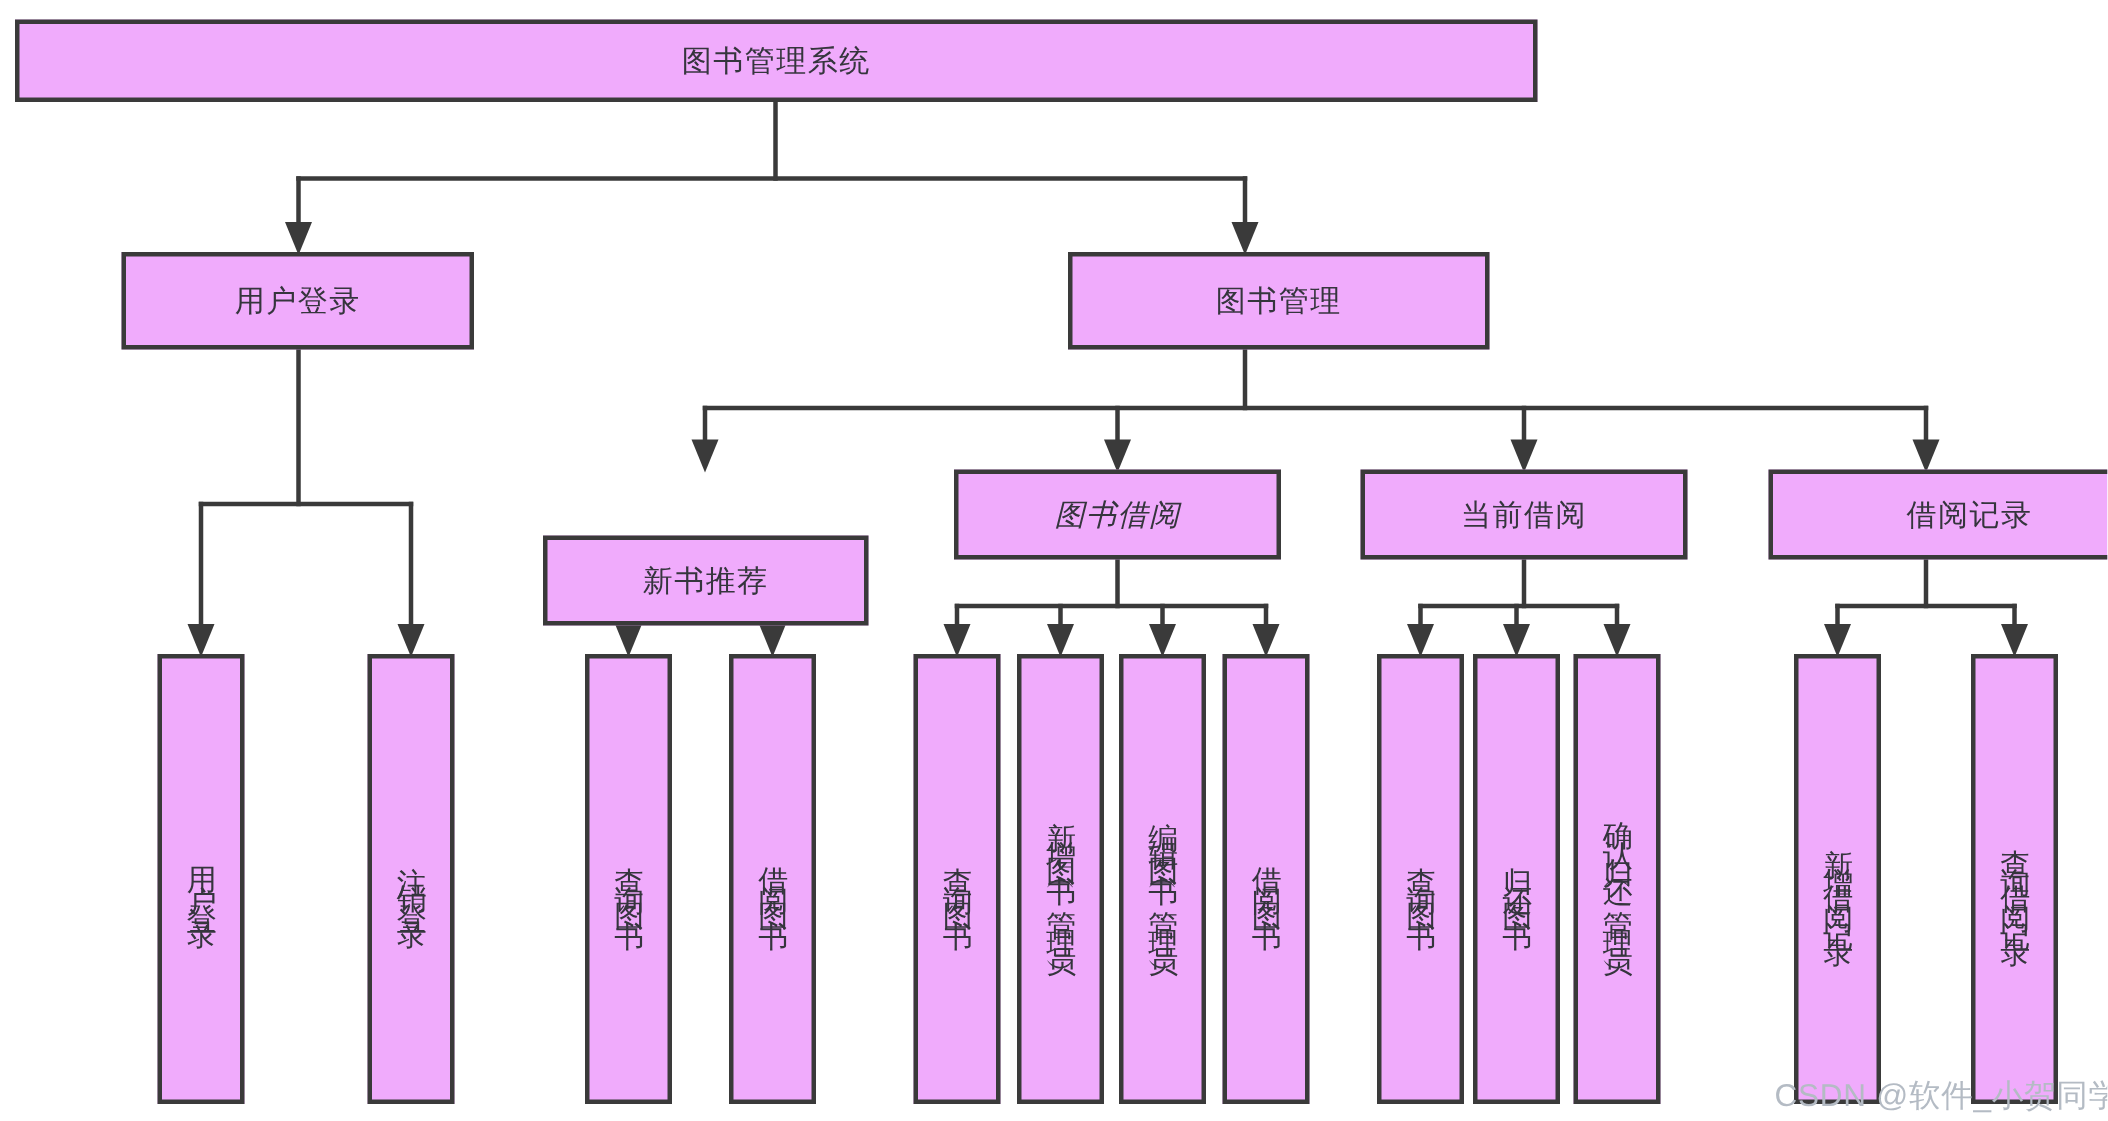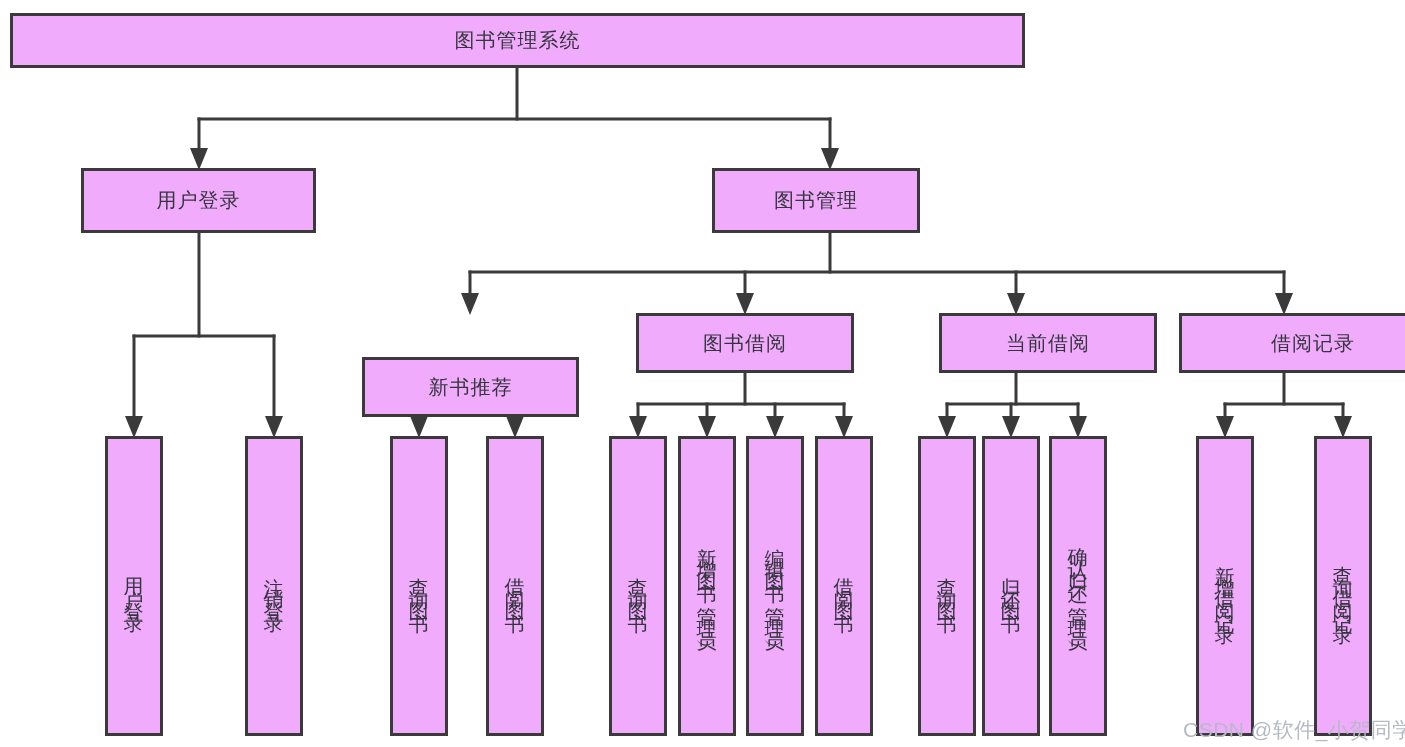--- a/index.html
+++ b/index.html
@@ -112,31 +112,31 @@
       <polygon points="1334,416 1352,416 1343,438" fill="#3a3a3a"></polygon>
     </svg>
 
   <div class="box" style="left:10px; top:13px; width:1015px; height:55px;">
     <span class="lbl">图书管理系统</span>
   </div>
 
   <div class="box" style="left:81px; top:168px; width:235px; height:65px;">
     <span class="lbl">用户登录</span>
   </div>
-  <div class="box" style="left:712px; top:168px; width:208px; height:65px;align-items:center;">
+  <div class="box" style="left:712px; top:168px; width:281px; height:65px;align-items:center;">
     <span class="lbl">图书管理</span>
   </div>
 
   <div class="box" style="left:362px; top:313px; width:217px; height:60px;margin-top:44px;">
     <span class="lbl">新书推荐</span>
   </div>
-  <div class="box" style="left:636px; top:313px; width:218px; height:60px;">
+  <div class="box" style="left:636px; top:313px; width:218px; height:60px;font-style:italic;">
     <span class="lbl">图书借阅</span>
   </div>
-  <div class="box" style="left:907px; top:313px; width:218px; height:60px;margin-left:32px;">
+  <div class="box" style="left:907px; top:313px; width:218px; height:60px;">
     <span class="lbl">当前借阅</span>
   </div>
   <div class="box" style="left:1179px; top:313px; width:242px; height:60px;padding-left:26px;">
     <span class="lbl">借阅记录</span>
   </div>
 
   <div class="box leaf" style="left:105px; top:436px; width:58px; height:300px;">
     <span class="lbl">用户登录</span>
   </div>
   <div class="box leaf" style="left:245px; top:436px; width:58px; height:300px;">

